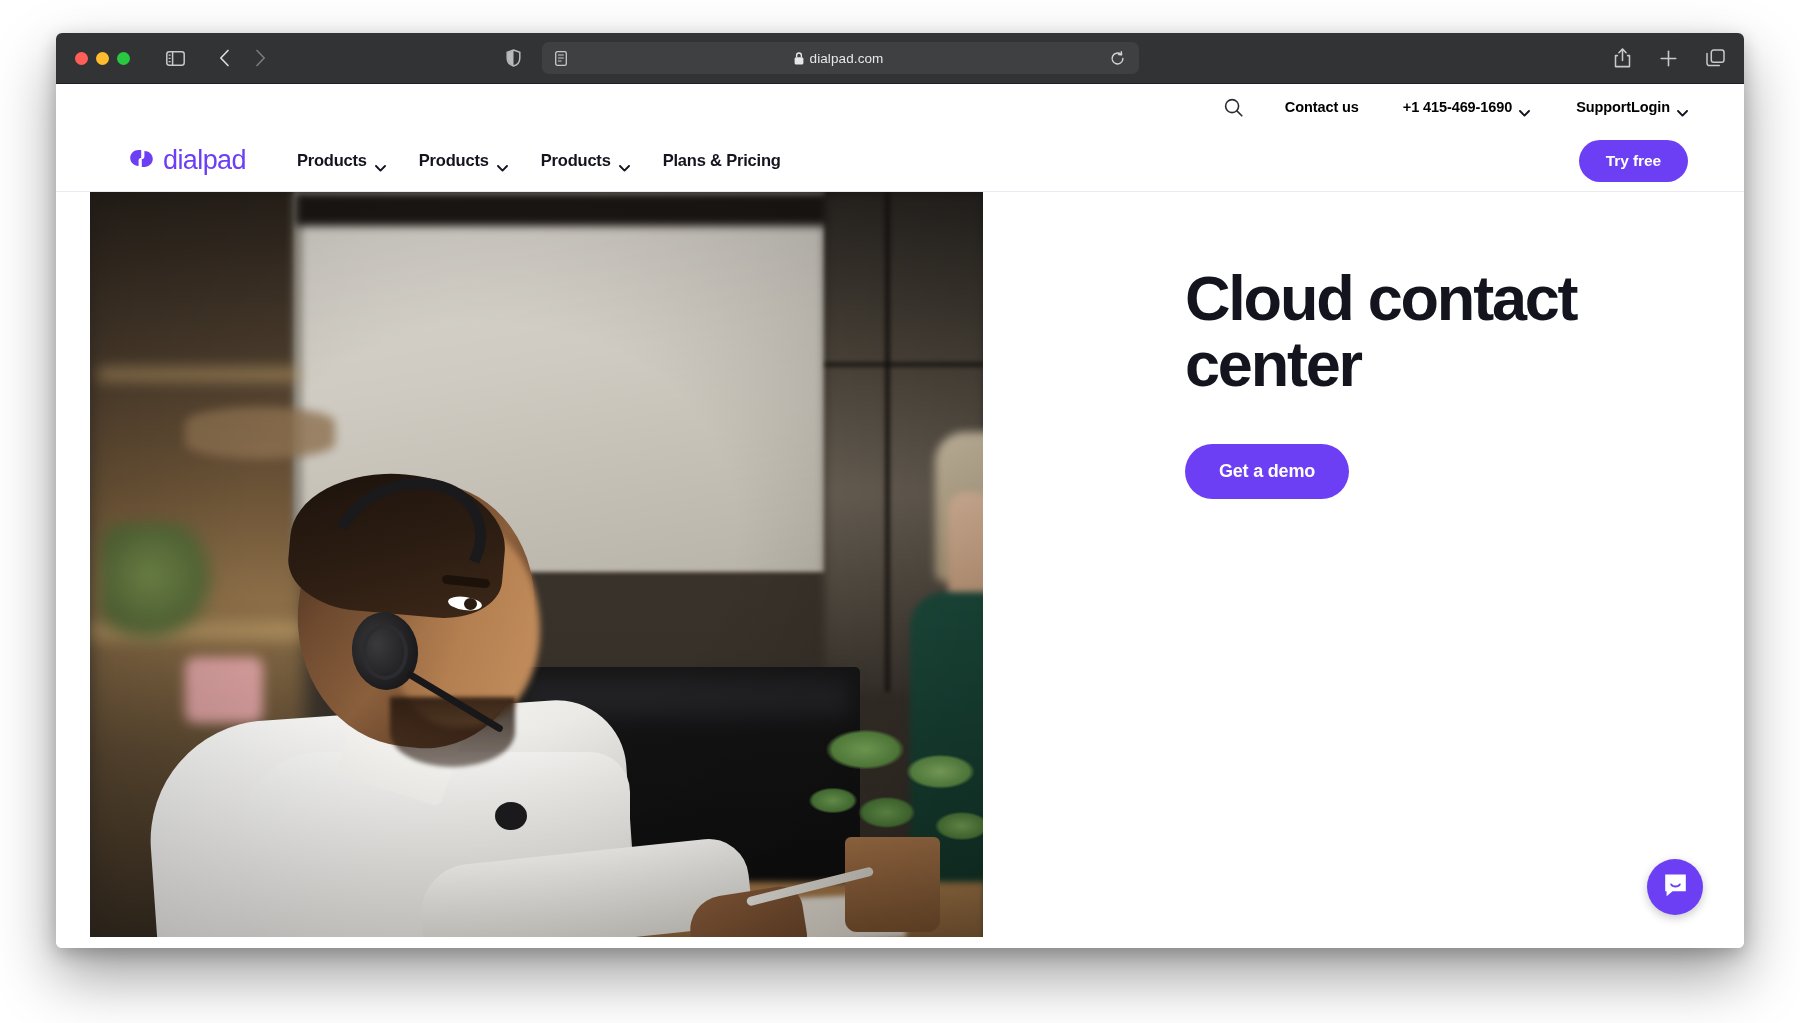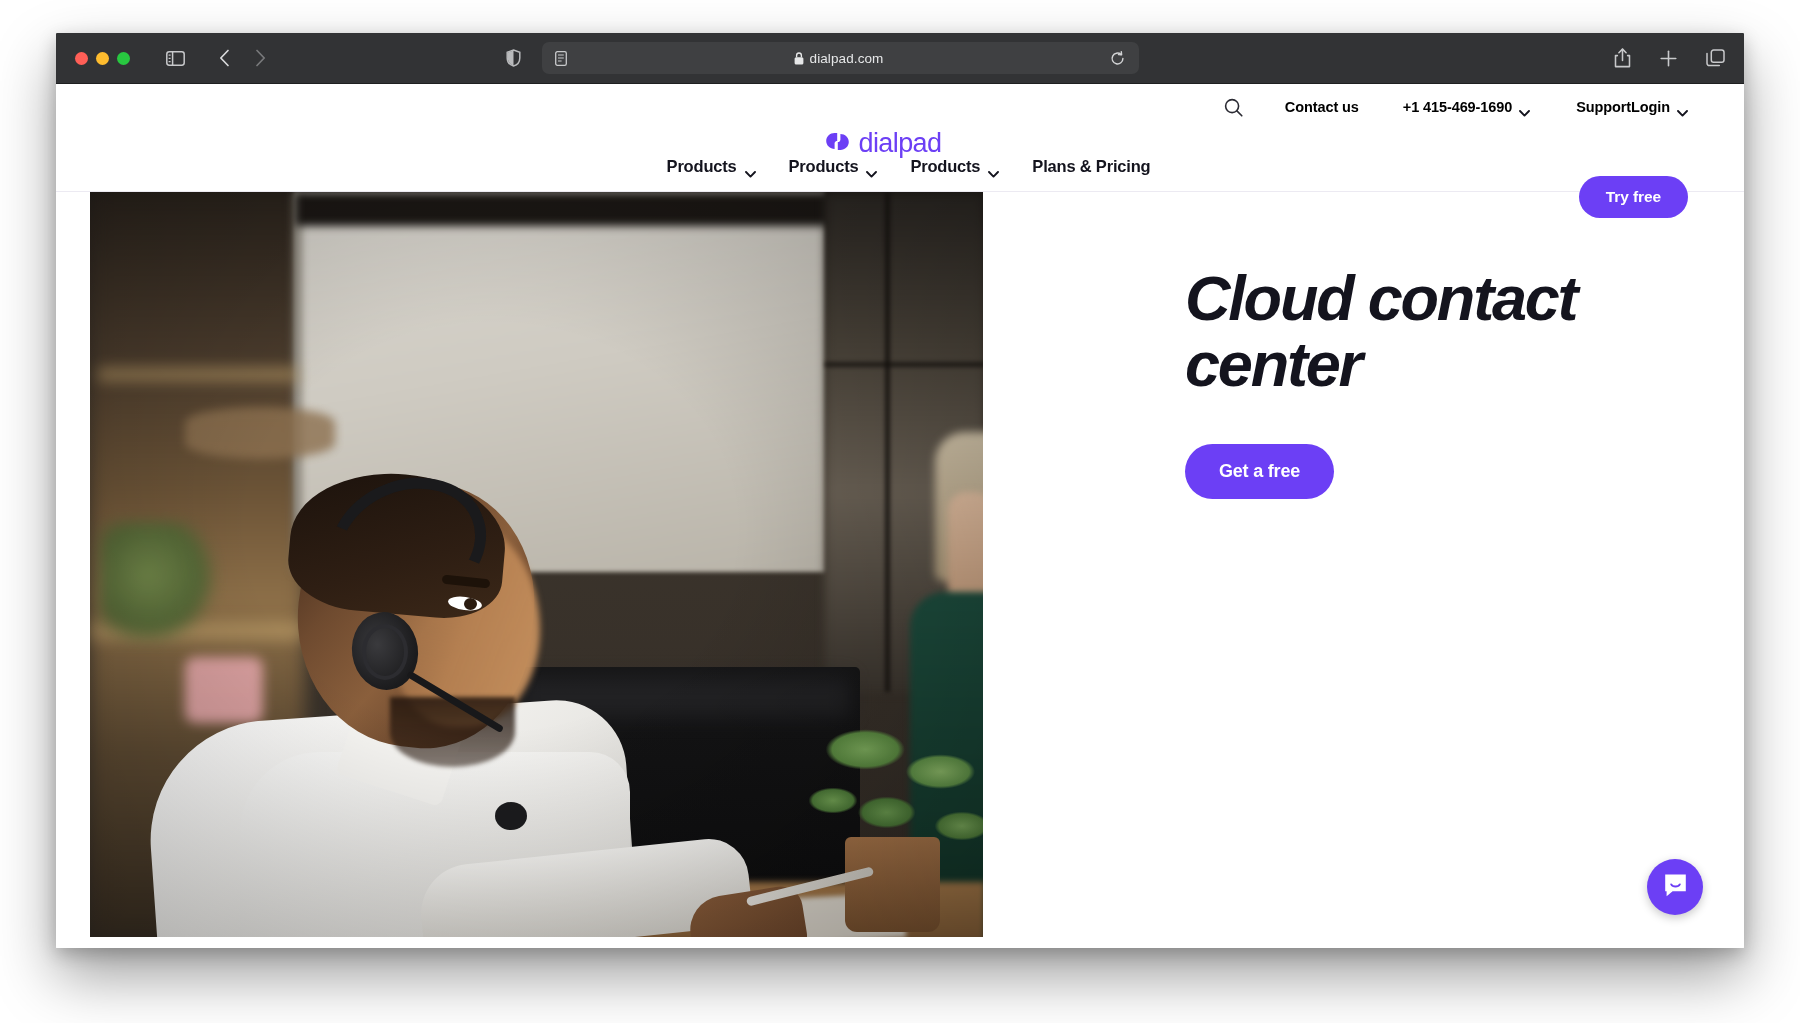--- a/index.html
+++ b/index.html
@@ -20,21 +20,21 @@
     background: #ffffff;
   }
 
   
   #browser-window {
     position: absolute;
     left: 56px;
     top: 33px;
     width: 1688px;
     height: 915px;
-    border-radius: 1px;
+    border-radius: 6px;
     overflow: hidden;
     background: #ffffff;
     box-shadow: 0 28px 60px rgba(0,0,0,0.38), 0 6px 18px rgba(0,0,0,0.22);
   }
 
   
   #browser-toolbar {
     position: relative;
     height: 51px;
     background: #323335;
@@ -145,21 +145,20 @@
     flex: none;
   }
 
   
   #main-nav {
     height: 62px;
     display: flex;
     align-items: center;
     border-bottom: 1px solid #eceaf2;
     padding: 0 56px 0 73px;
-    flex-direction: column;
   }
 
   #logo {
     display: flex;
     align-items: center;
     gap: 9px;
     margin-right: 51px;
     cursor: pointer;
   }
   #logo-wordmark {
@@ -479,21 +478,20 @@
     flex: 1;
     min-width: 0;
   }
   #hero-title {
     font-size: 63px;
     font-weight: bold;
     color: #14141e;
     line-height: 1.04;
     letter-spacing: -2.2px;
     max-width: 560px;
-    font-style: italic;
   }
   #hero-desc {
     margin-top: 31px;
     font-size: 19.5px;
     line-height: 1.52;
     color: #14141e;
     letter-spacing: -0.25px;
     max-width: 590px;
   }
   #get-demo-button {
@@ -746,21 +744,21 @@
           <div class="ph" id="ph-mic-boom"></div>
           <div class="ph" id="ph-mic-tip"></div>
           <div class="ph" id="ph-arm"></div>
           <div class="ph" id="ph-hand"></div>
           <div class="ph" id="ph-stylus"></div>
           <div class="ph" id="ph-vignette"></div>
         </div>
 
         <div id="hero-copy">
           <h1 id="hero-title">Cloud contact center</h1>
-          <button id="get-demo-button">Get a free</button>
+          <button id="get-demo-button">Get a demo</button>
         </div>
       </div>
 
       <div id="chat-launcher">
         <span>
           <svg width="27" height="27" viewBox="0 0 27 27" fill="none">
             <path d="M3.2 2.4 H23.8 V19.3 H10.6 L4.6 24.3 V19.3 H3.2 Z" fill="#ffffff"></path>
             <path d="M9.2 12.4 C10.7 15.2 16.3 15.2 17.8 12.4" stroke="#6c3ff5" stroke-width="1.9" fill="none" stroke-linecap="round"></path>
           </svg>
         </span>

